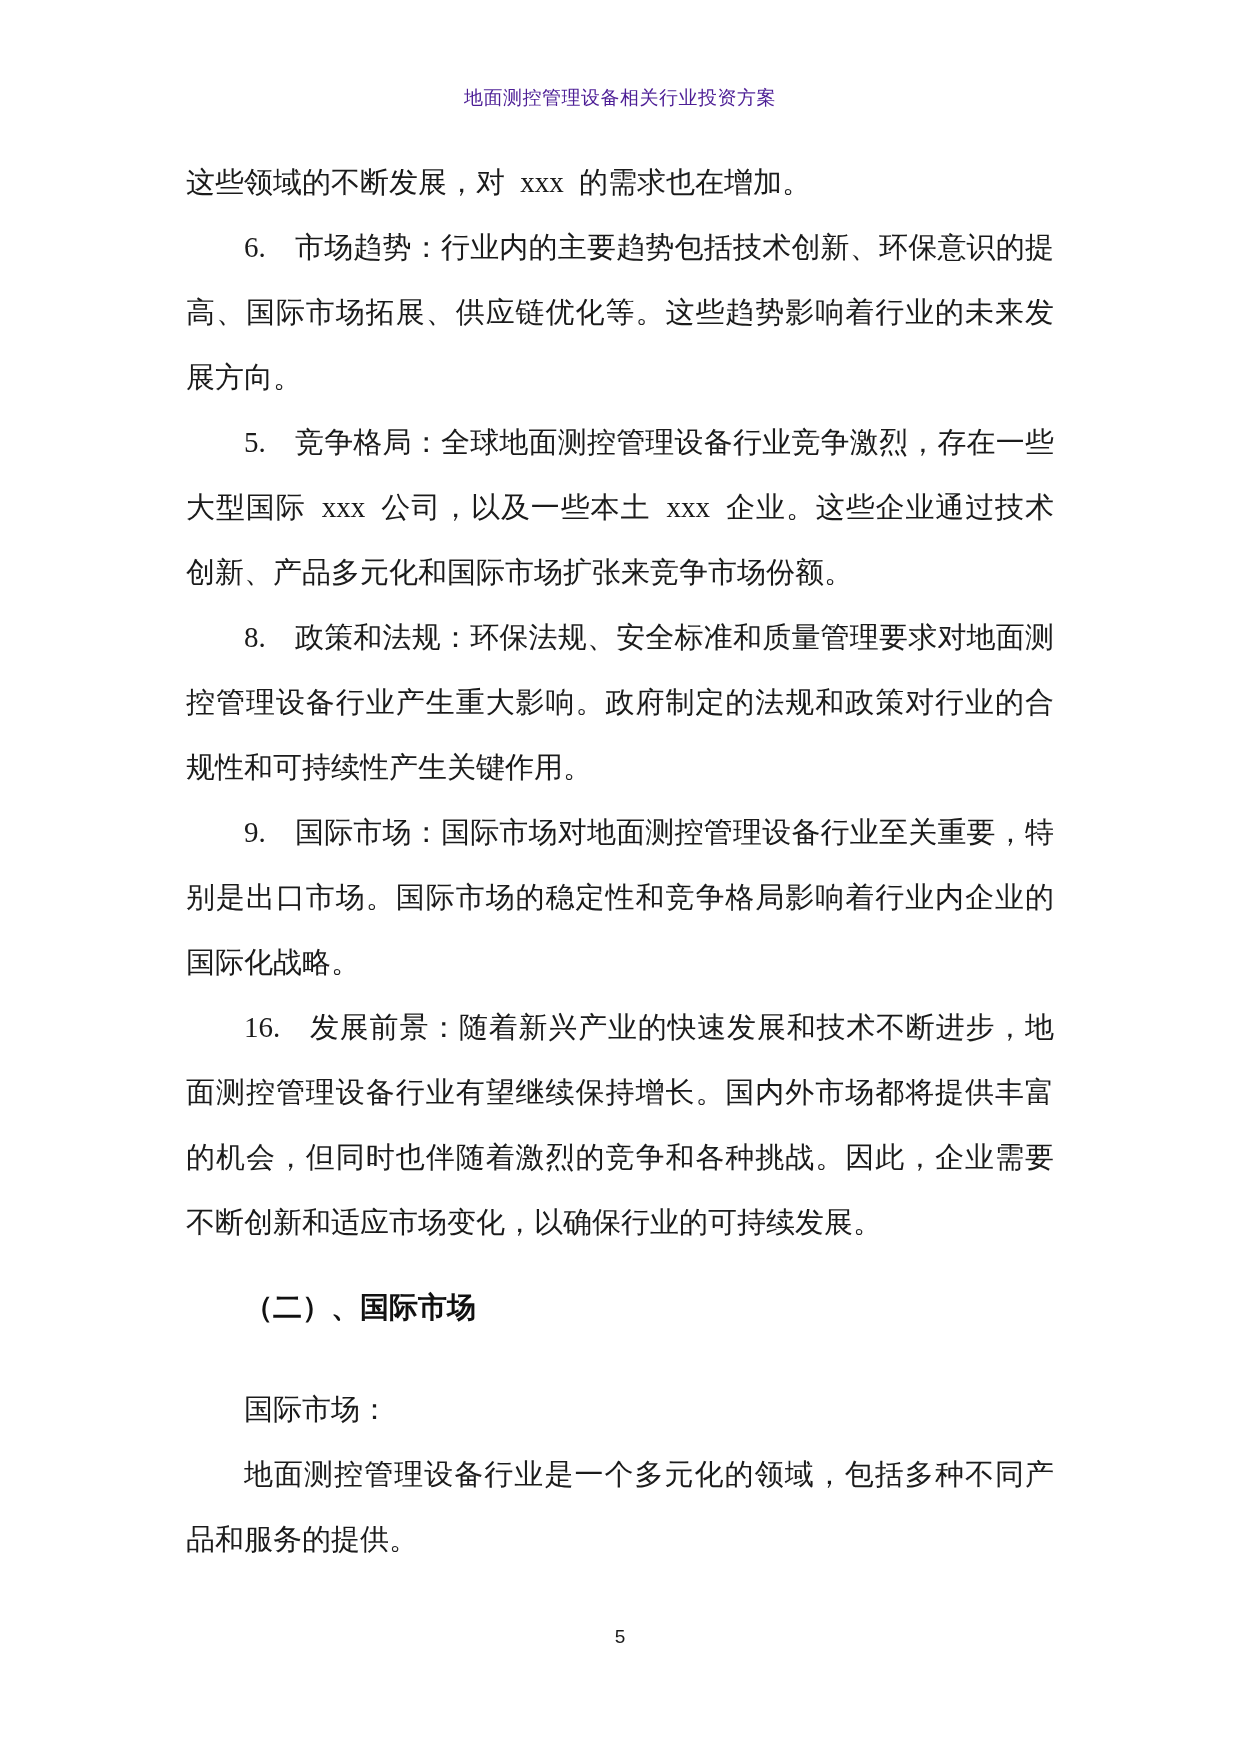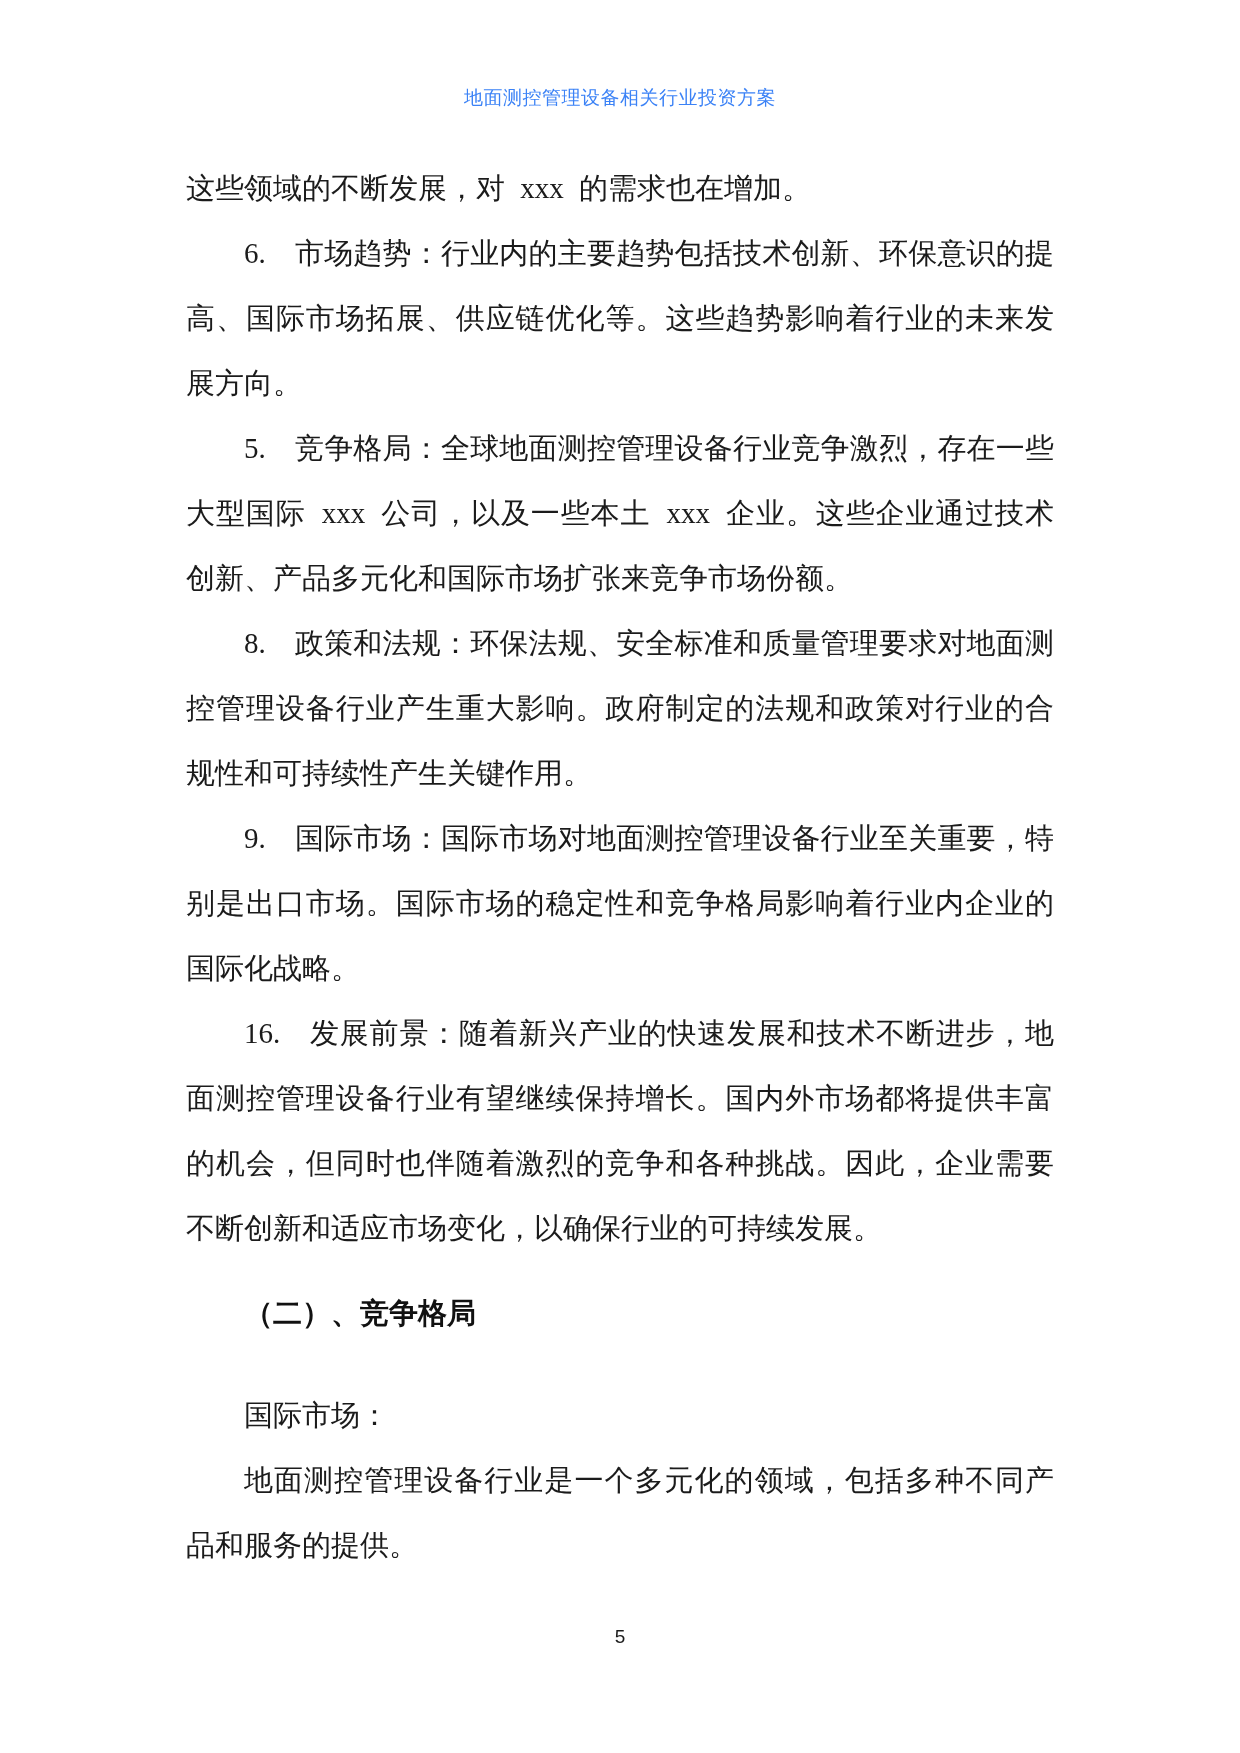--- a/index.html
+++ b/index.html
@@ -14,26 +14,26 @@
     overflow: hidden;
   }
   .doc-header {
     position: absolute;
     top: 86px;
     left: 0;
     width: 100%;
     text-align: center;
     font-size: 19px;
     line-height: 24px;
-    color: #3b82f6;
+    color: #4c1d95;
     letter-spacing: 0.5px;
   }
   .doc-body {
     position: absolute;
-    top: 156px;
+    top: 150px;
     left: 186px;
     width: 868px;
     font-size: 29px;
     line-height: 65px;
     text-align: justify;
     text-justify: inter-ideograph;
     word-spacing: 8px;
   }
   .doc-body p {
     margin: 0;
@@ -72,21 +72,21 @@
   <div class="doc-header">地面测控管理设备相关行业投资方案</div>
 
   <div class="doc-body">
     <p class="para-flush">这些领域的不断发展，对 xxx 的需求也在增加。</p>
     <p class="para-indent">6. 市场趋势：行业内的主要趋势包括技术创新、环保意识的提高、国际市场拓展、供应链优化等。这些趋势影响着行业的未来发展方向。</p>
     <p class="para-indent">5. 竞争格局：全球地面测控管理设备行业竞争激烈，存在一些大型国际 xxx 公司，以及一些本土 xxx 企业。这些企业通过技术创新、产品多元化和国际市场扩张来竞争市场份额。</p>
     <p class="para-indent">8. 政策和法规：环保法规、安全标准和质量管理要求对地面测控管理设备行业产生重大影响。政府制定的法规和政策对行业的合规性和可持续性产生关键作用。</p>
     <p class="para-indent">9. 国际市场：国际市场对地面测控管理设备行业至关重要，特别是出口市场。国际市场的稳定性和竞争格局影响着行业内企业的国际化战略。</p>
     <p class="para-indent">16. 发展前景：随着新兴产业的快速发展和技术不断进步，地面测控管理设备行业有望继续保持增长。国内外市场都将提供丰富的机会，但同时也伴随着激烈的竞争和各种挑战。因此，企业需要不断创新和适应市场变化，以确保行业的可持续发展。</p>
 
-    <h2 class="section-heading">（二）、竞争格局</h2>
+    <h2 class="section-heading">（二）、国际市场</h2>
 
     <p class="para-indent subsection-lead">国际市场：</p>
     <p class="para-indent">地面测控管理设备行业是一个多元化的领域，包括多种不同产品和服务的提供。</p>
   </div>
 
   <div class="page-footer">5</div>
 
 </div>
 
 </body></html>

